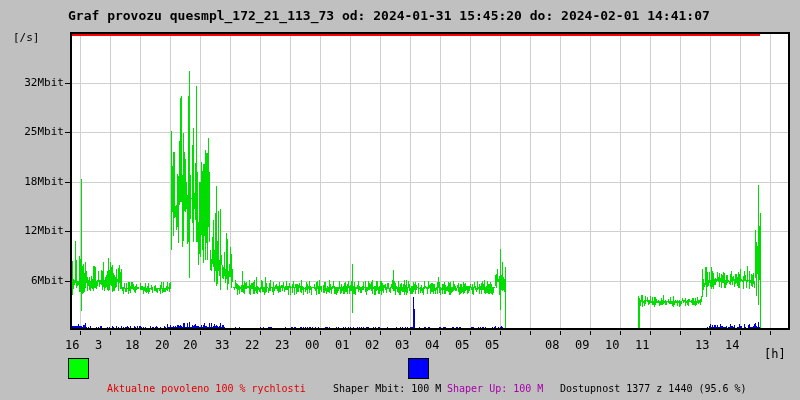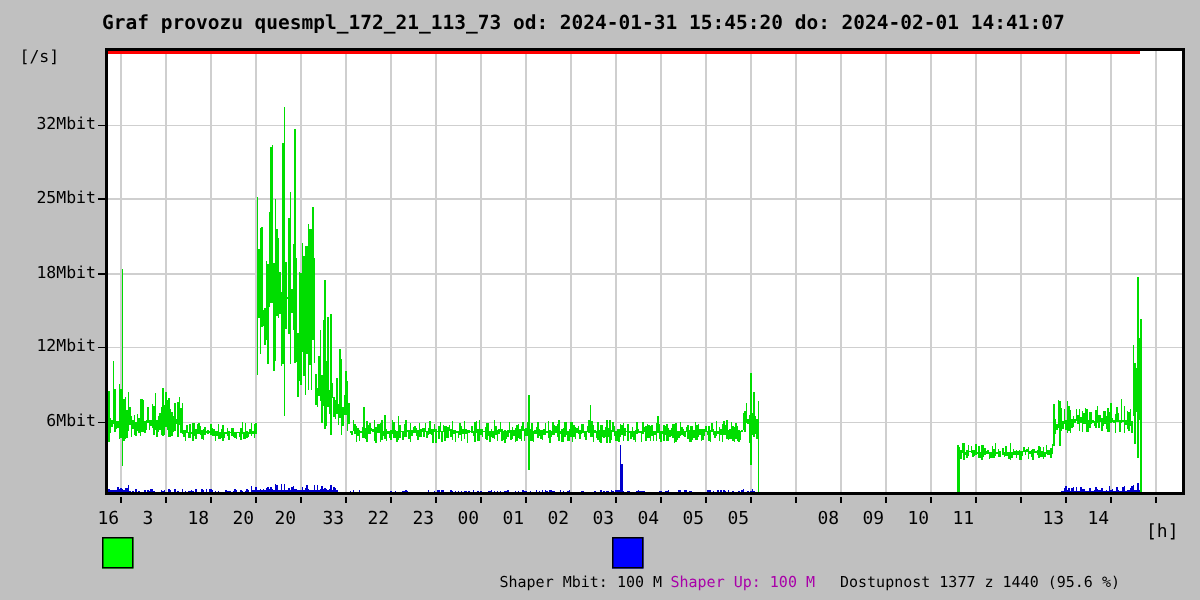--- a/index.html
+++ b/index.html
@@ -1230,16 +1230,17 @@
       <div class="xtick" style="left: 605px;">10</div>
       <div class="xtick" style="left: 635px;">11</div>
       <div class="xtick" style="left: 695px;">13</div>
       <div class="xtick" style="left: 725px;">14</div>
     </div>
   <div class="xunit">[h]</div>
 
   <div class="swatch" style="left: 68px; background: rgb(0, 255, 0);"></div>
   <div class="swatch" style="left: 408px; background: rgb(0, 0, 255);"></div>
 
+  <div class="status" style="left: 107px; color: rgb(224, 0, 0);">Aktualne povoleno 100 % rychlosti</div>
   <div class="status" style="left:333px">Shaper Mbit: 100 M</div>
   <div class="status" style="left: 447px; color: rgb(168, 0, 168);">Shaper Up: 100 M</div>
   <div class="status" style="left:560px">Dostupnost 1377 z 1440 (95.6 %)</div>
 </div>
 
 </body></html>

